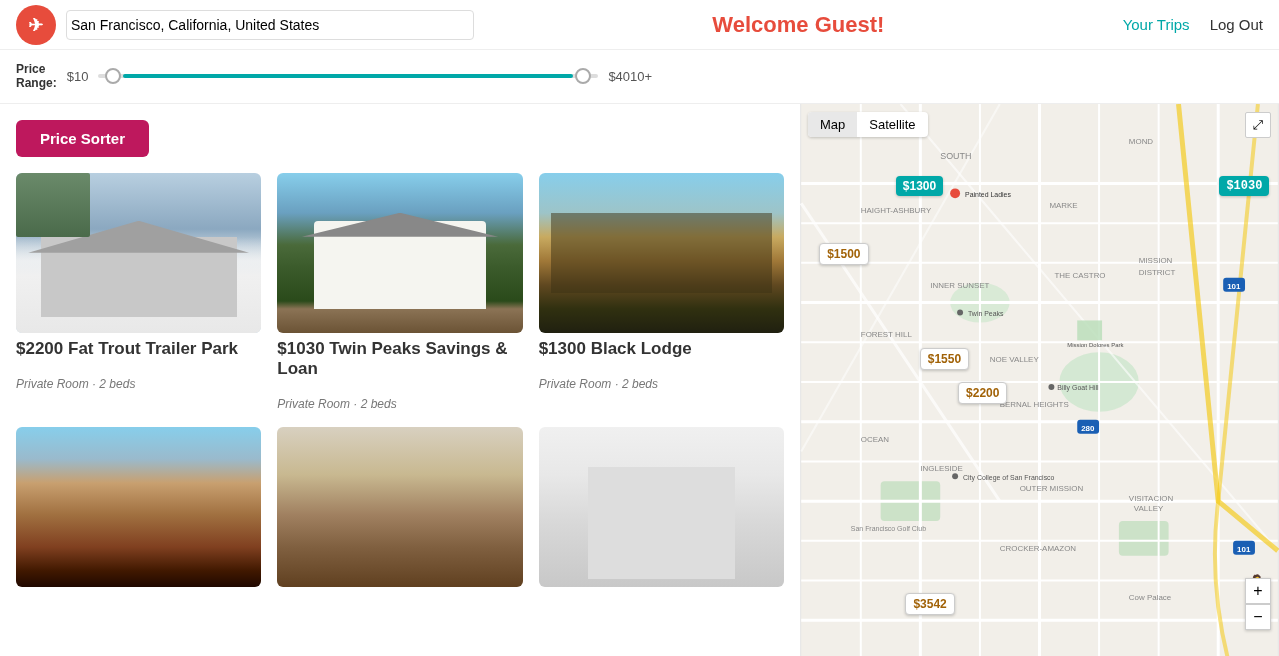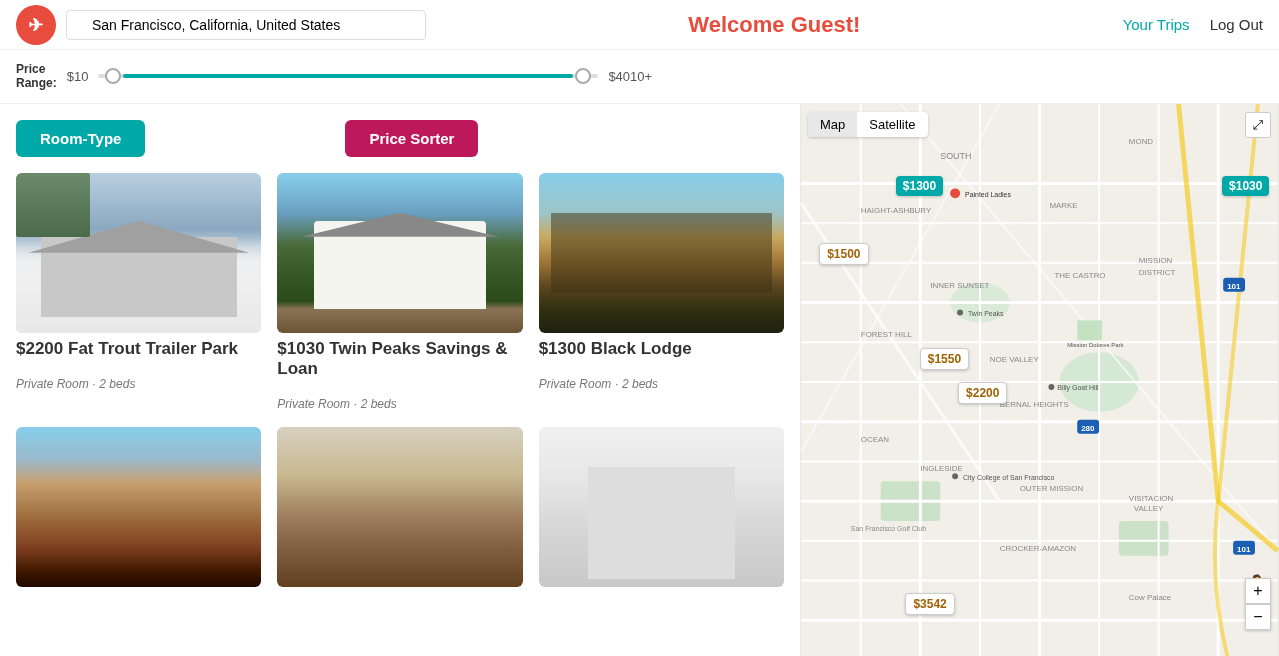--- a/index.html
+++ b/index.html
@@ -20,22 +20,22 @@
       border-radius: 50%;
       background: #e74c3c;
       display: flex; align-items: center; justify-content: center;
       color: white; font-size: 18px; font-weight: bold;
       flex-shrink: 0;
       margin-right: 10px;
     }
     .search-input {
       border: 1px solid #ddd;
       border-radius: 4px;
-      padding: 6px 25px;
-      width: 360px;
+      padding: 6px 4px;
+      width: 408px;
       font-size: 14px;
       outline: none;
     }
     .header-center {
       flex: 1;
       text-align: center;
     }
     .welcome-text {
       color: #e74c3c;
       font-size: 22px;
@@ -290,21 +290,20 @@
     <div class="slider-thumb right"></div>
   </div>
   <span class="price-max">$4010+</span>
 </div>
 
 <div class="main">
 
   <div class="left-panel">
 
     <div class="filters-row">
-      <button class="btn-filter btn-room-type">Room-Type</button>
       <button class="btn-filter btn-price-sorter">Price Sorter</button>
     </div>
 
     <div class="listings-grid">
 
       <div class="listing-card">
         <div class="img-placeholder img-snow" style="background: linear-gradient(180deg,#b8cfe0 0%,#8ba8c0 35%,#e8eef2 55%,#d0e0f0 75%,#c8dce8 100%); position:relative; overflow:hidden;">
 
           <div style="position:absolute;bottom:0;left:0;right:0;height:60%;background:linear-gradient(180deg,transparent,#f0f0f0 40%,#e8e8e8);"></div>
           <div style="position:absolute;bottom:10%;left:10%;right:10%;height:50%;background:#c8c8c8;"></div>
@@ -448,21 +447,21 @@
     </svg>
 
     <div class="map-controls">
       <button class="map-control-btn active">Map</button>
       <button class="map-control-btn">Satellite</button>
     </div>
 
     <div class="map-fullscreen">⤢</div>
 
     <div class="map-price-label teal" style="top:13%;left:20%;">$1300</div>
-    <div class="map-price-label teal" style="top:13%;right:2%;">$1030</div>
+    <div class="map-price-label teal" style="top:13%;right:2%;font-family:Liberation Mono, monospace;">$1030</div>
     <div class="map-price-label" style="top:25%;left:4%;">$1500</div>
     <div class="map-price-label" style="top:44%;left:25%;">$1550</div>
     <div class="map-price-label" style="top:50%;left:33%;">$2200</div>
     <div class="map-price-label" style="bottom:8%;left:22%;">$3542</div>
 
     <div class="person-icon">🧍</div>
 
     <div class="map-zoom-controls">
       <button class="zoom-btn">+</button>
       <button class="zoom-btn">−</button>

